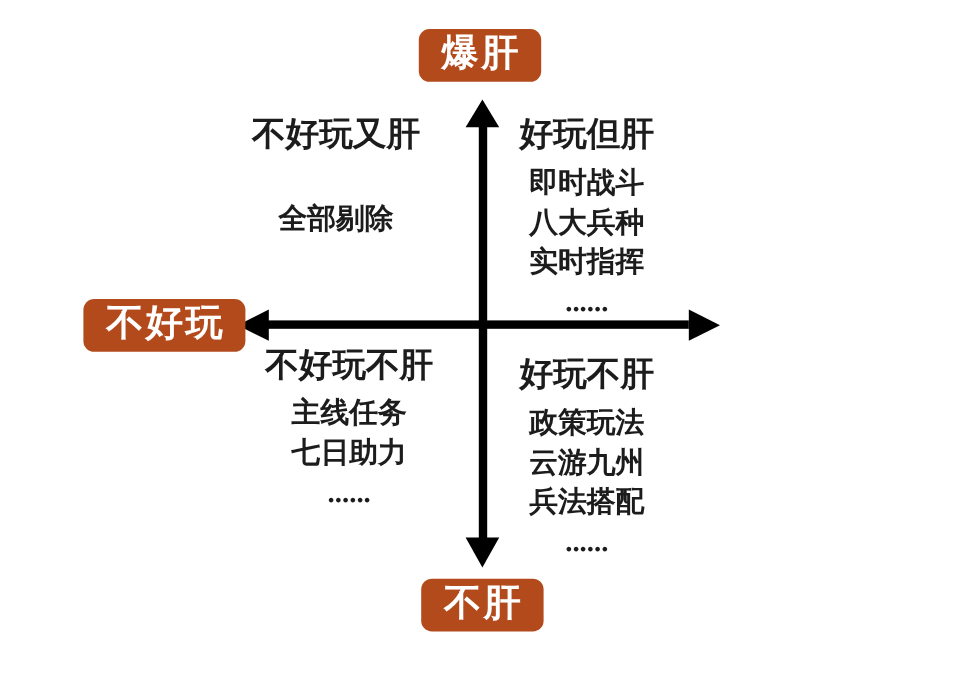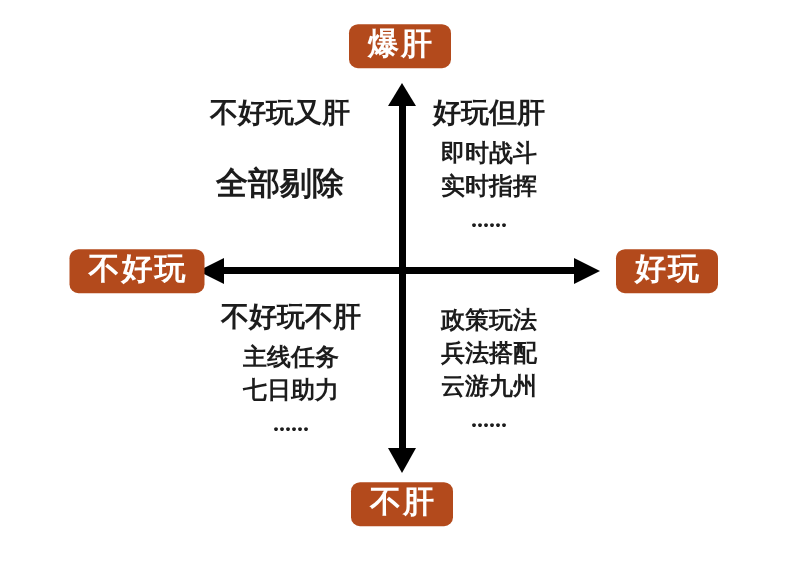--- a/index.html
+++ b/index.html
@@ -32,69 +32,70 @@
   .axis-label.left   { left:137px; top:271px; }
   .axis-label.right  { left:667px; top:271px; }
 
   
   .quadrant { position:absolute; width:220px; text-align:center; }
   .q-title { font-size:28px; font-weight:700; line-height:33px; white-space:nowrap; }
   .q-items { margin-top:8px; }
   .q-item  { font-size:24px; font-weight:600; line-height:33px; white-space:nowrap; }
   .q-tl { left:170px; top:96px; }
   .q-tr { left:379px; top:96px; }
-  .q-bl { left:181px; top:300px; }
+  .q-bl { left:181px; top:288px; }
   .q-br { left:379px; top:296px; }
   .q-tl .q-items { margin-top:38px; }
-  .q-tl .q-item  { font-size:32px;margin-top:12px; }
+  .q-tl .q-item  { font-size:24px;margin-top:12px; }
 </style>
 </head>
 <body>
 
 <div class="canvas">
 
   <div class="vline"></div>
   <div class="hline"></div>
   <div class="tri tri-up"></div>
   <div class="tri tri-down"></div>
   <div class="tri tri-left"></div>
   <div class="tri tri-right"></div>
 
   <div class="axis-label top">爆肝</div>
   <div class="axis-label bottom">不肝</div>
   <div class="axis-label left">不好玩</div>
-  <div class="axis-label right">好玩</div>
 
   <div class="quadrant q-tl">
     <div class="q-title">不好玩又肝</div>
     <div class="q-items">
         <div class="q-item">全部剔除</div>
       </div>
   </div>
 
   <div class="quadrant q-tr">
     <div class="q-title">好玩但肝</div>
     <div class="q-items">
         <div class="q-item">即时战斗</div>
+        <div class="q-item">八大兵种</div>
         <div class="q-item">实时指挥</div>
         <div class="q-item">......</div>
       </div>
   </div>
 
   <div class="quadrant q-bl">
     <div class="q-title">不好玩不肝</div>
     <div class="q-items">
         <div class="q-item">主线任务</div>
         <div class="q-item">七日助力</div>
         <div class="q-item">......</div>
       </div>
   </div>
 
   <div class="quadrant q-br">
+    <div class="q-title">好玩不肝</div>
     <div class="q-items">
         <div class="q-item">政策玩法</div>
+        <div class="q-item">云游九州</div>
         <div class="q-item">兵法搭配</div>
-        <div class="q-item">云游九州</div>
         <div class="q-item">......</div>
       </div>
   </div>
 
 </div>
 
 </body></html>

